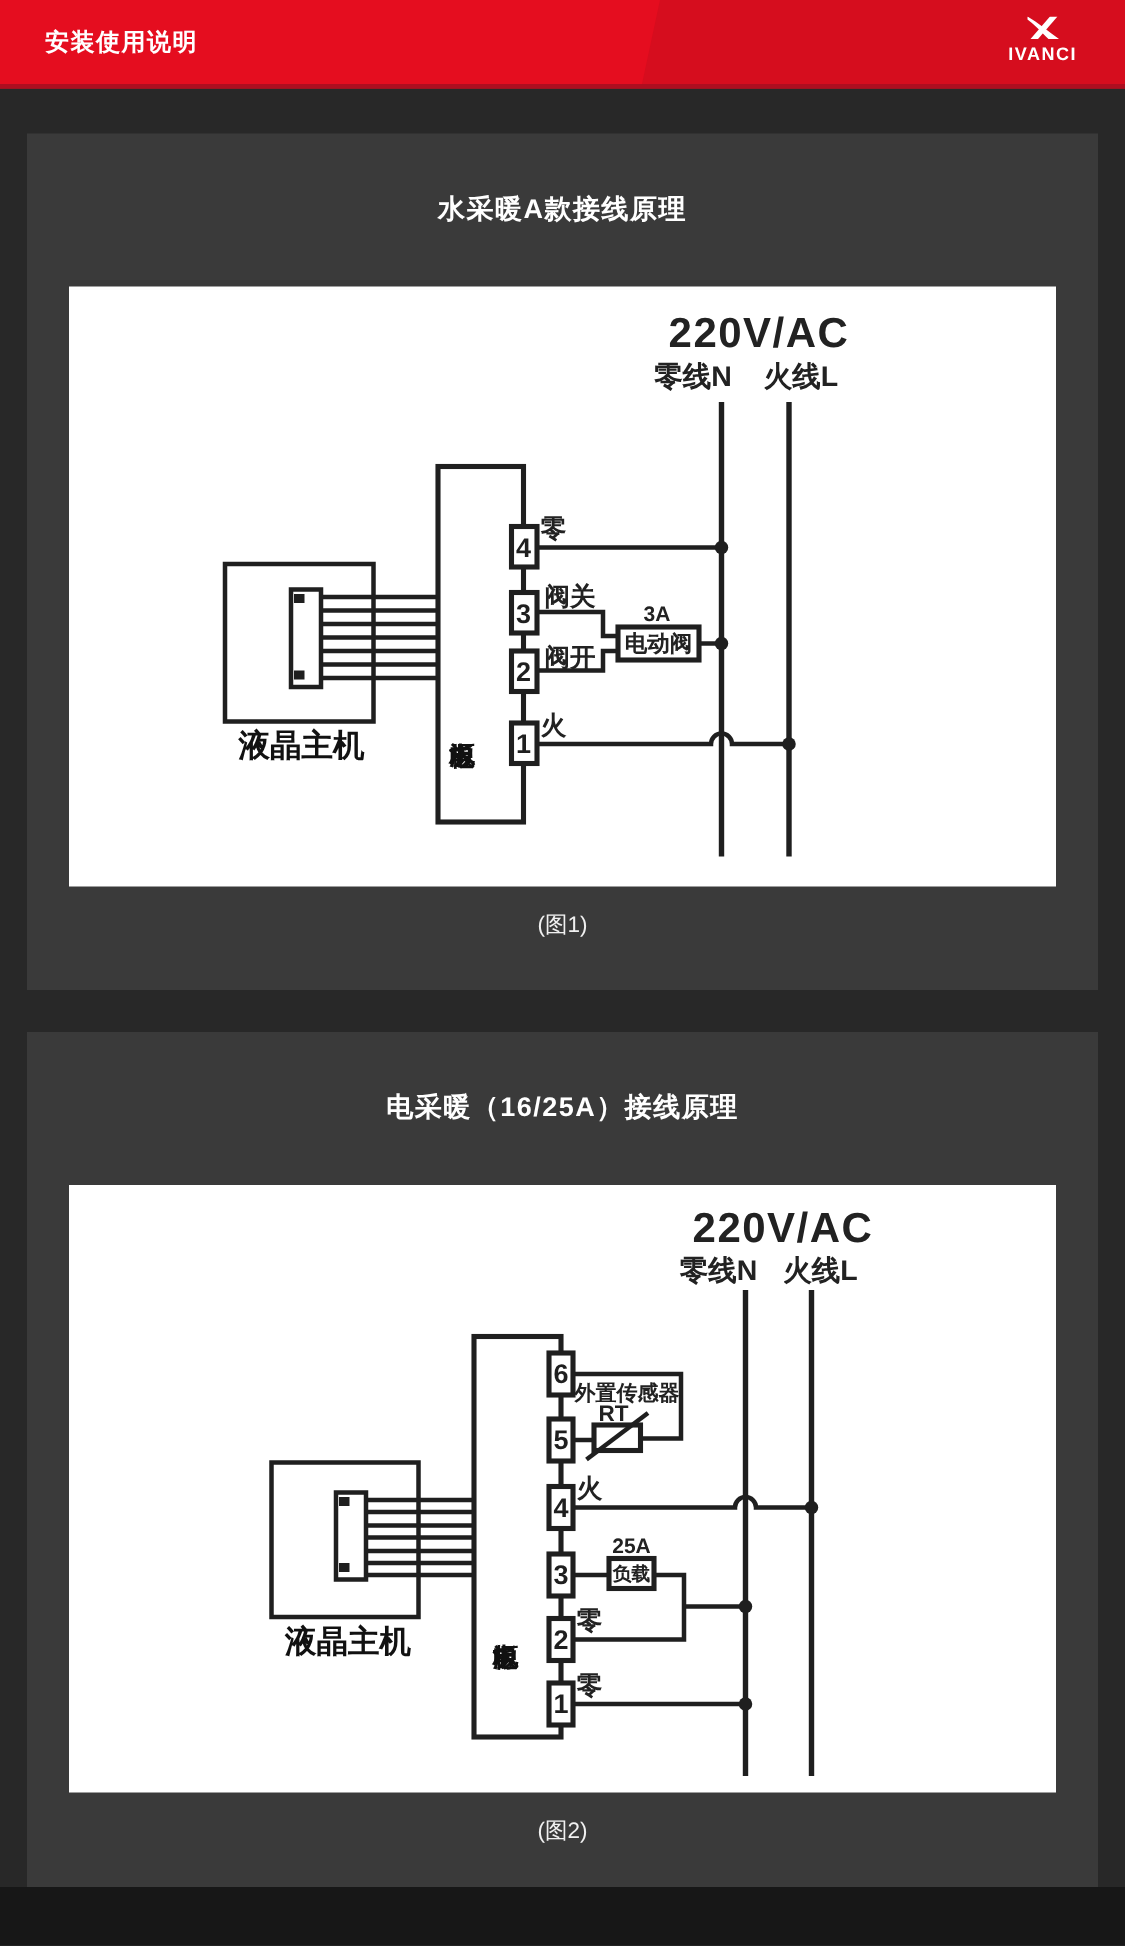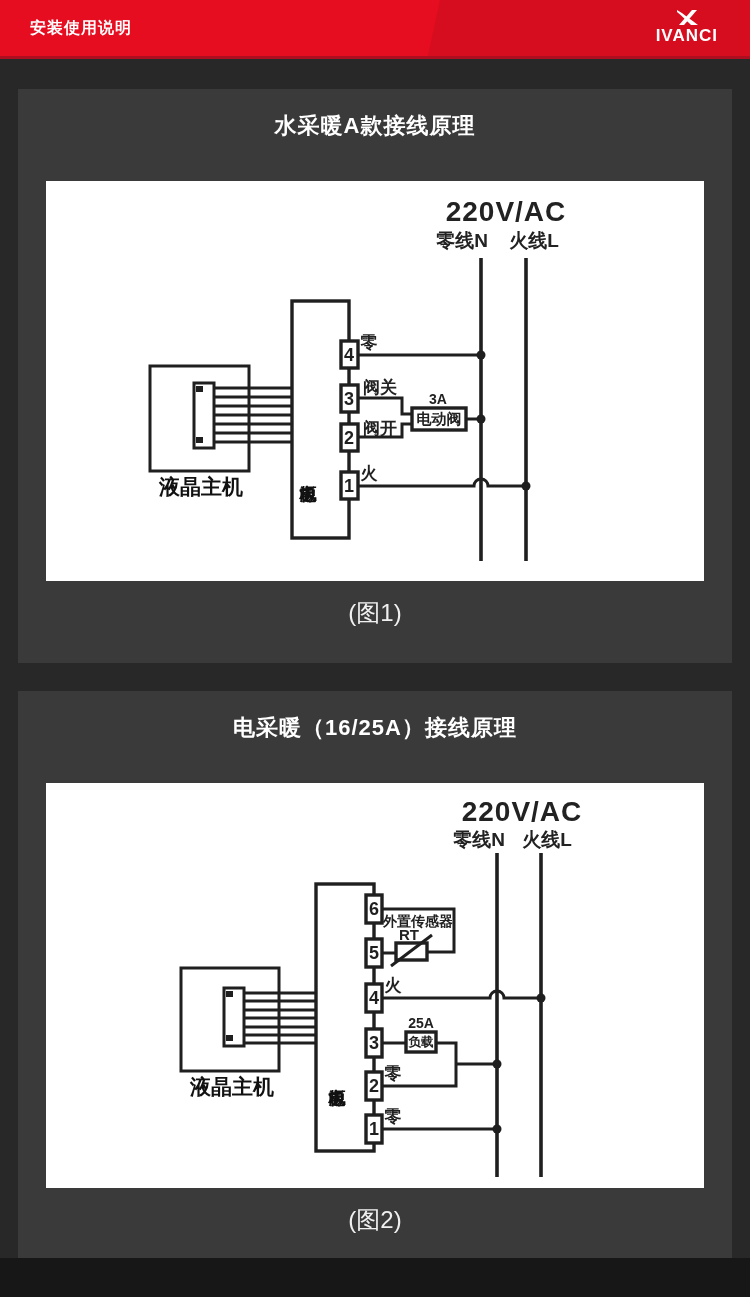--- a/index.html
+++ b/index.html
@@ -22,36 +22,36 @@
     clip-path:polygon(16px 0,100% 0,100% 100%,4px 100%);
   }
   .header-title{
     position:relative;z-index:2;color:#ffffff;font-size:16px;font-weight:bold;
     padding-left:30px;letter-spacing:1px;
   }
   .brand{
     position:relative;z-index:2;padding-right:32px;text-align:center;color:#fff;
   }
   .brand .mark{display:block;margin:0 auto 1px;}
-  .brand-name{font-size:17px;font-weight:bold;letter-spacing:1px;color:#fff;}
+  .brand-name{font-size:12px;font-weight:bold;letter-spacing:1px;color:#fff;}
   
   .card{
     width:714px;margin:0 18px;background:#3a3a3a;
   }
   .card.first{margin-top:30px;}
   .card.second{margin-top:28px;}
   .card-title{
-    text-align:center;color:#ffffff;font-size:22px;font-weight:bold;
-    padding-top:22px;letter-spacing:1px;
+    text-align:center;color:#ffffff;font-size:18px;font-weight:bold;
+    padding-top:38px;letter-spacing:1px;
   }
   .diagram-wrap{
     width:658px;margin:40px auto 0;background:#ffffff;
   }
   .caption{
-    text-align:center;color:#f0f0f0;font-size:24px;
+    text-align:center;color:#f0f0f0;font-size:15px;
     padding:16px 16px 34px;
   }
   .footer-strip{
     position:absolute;left:0;bottom:0;width:750px;height:39px;background:#171717;
   }
   
   svg{display:block;}
   .wire{stroke:#1f1f1f;stroke-width:3;fill:none;}
   .mainline{stroke:#1f1f1f;stroke-width:3.6;fill:none;}
   .boxline{stroke:#1f1f1f;stroke-width:3;fill:#ffffff;}

